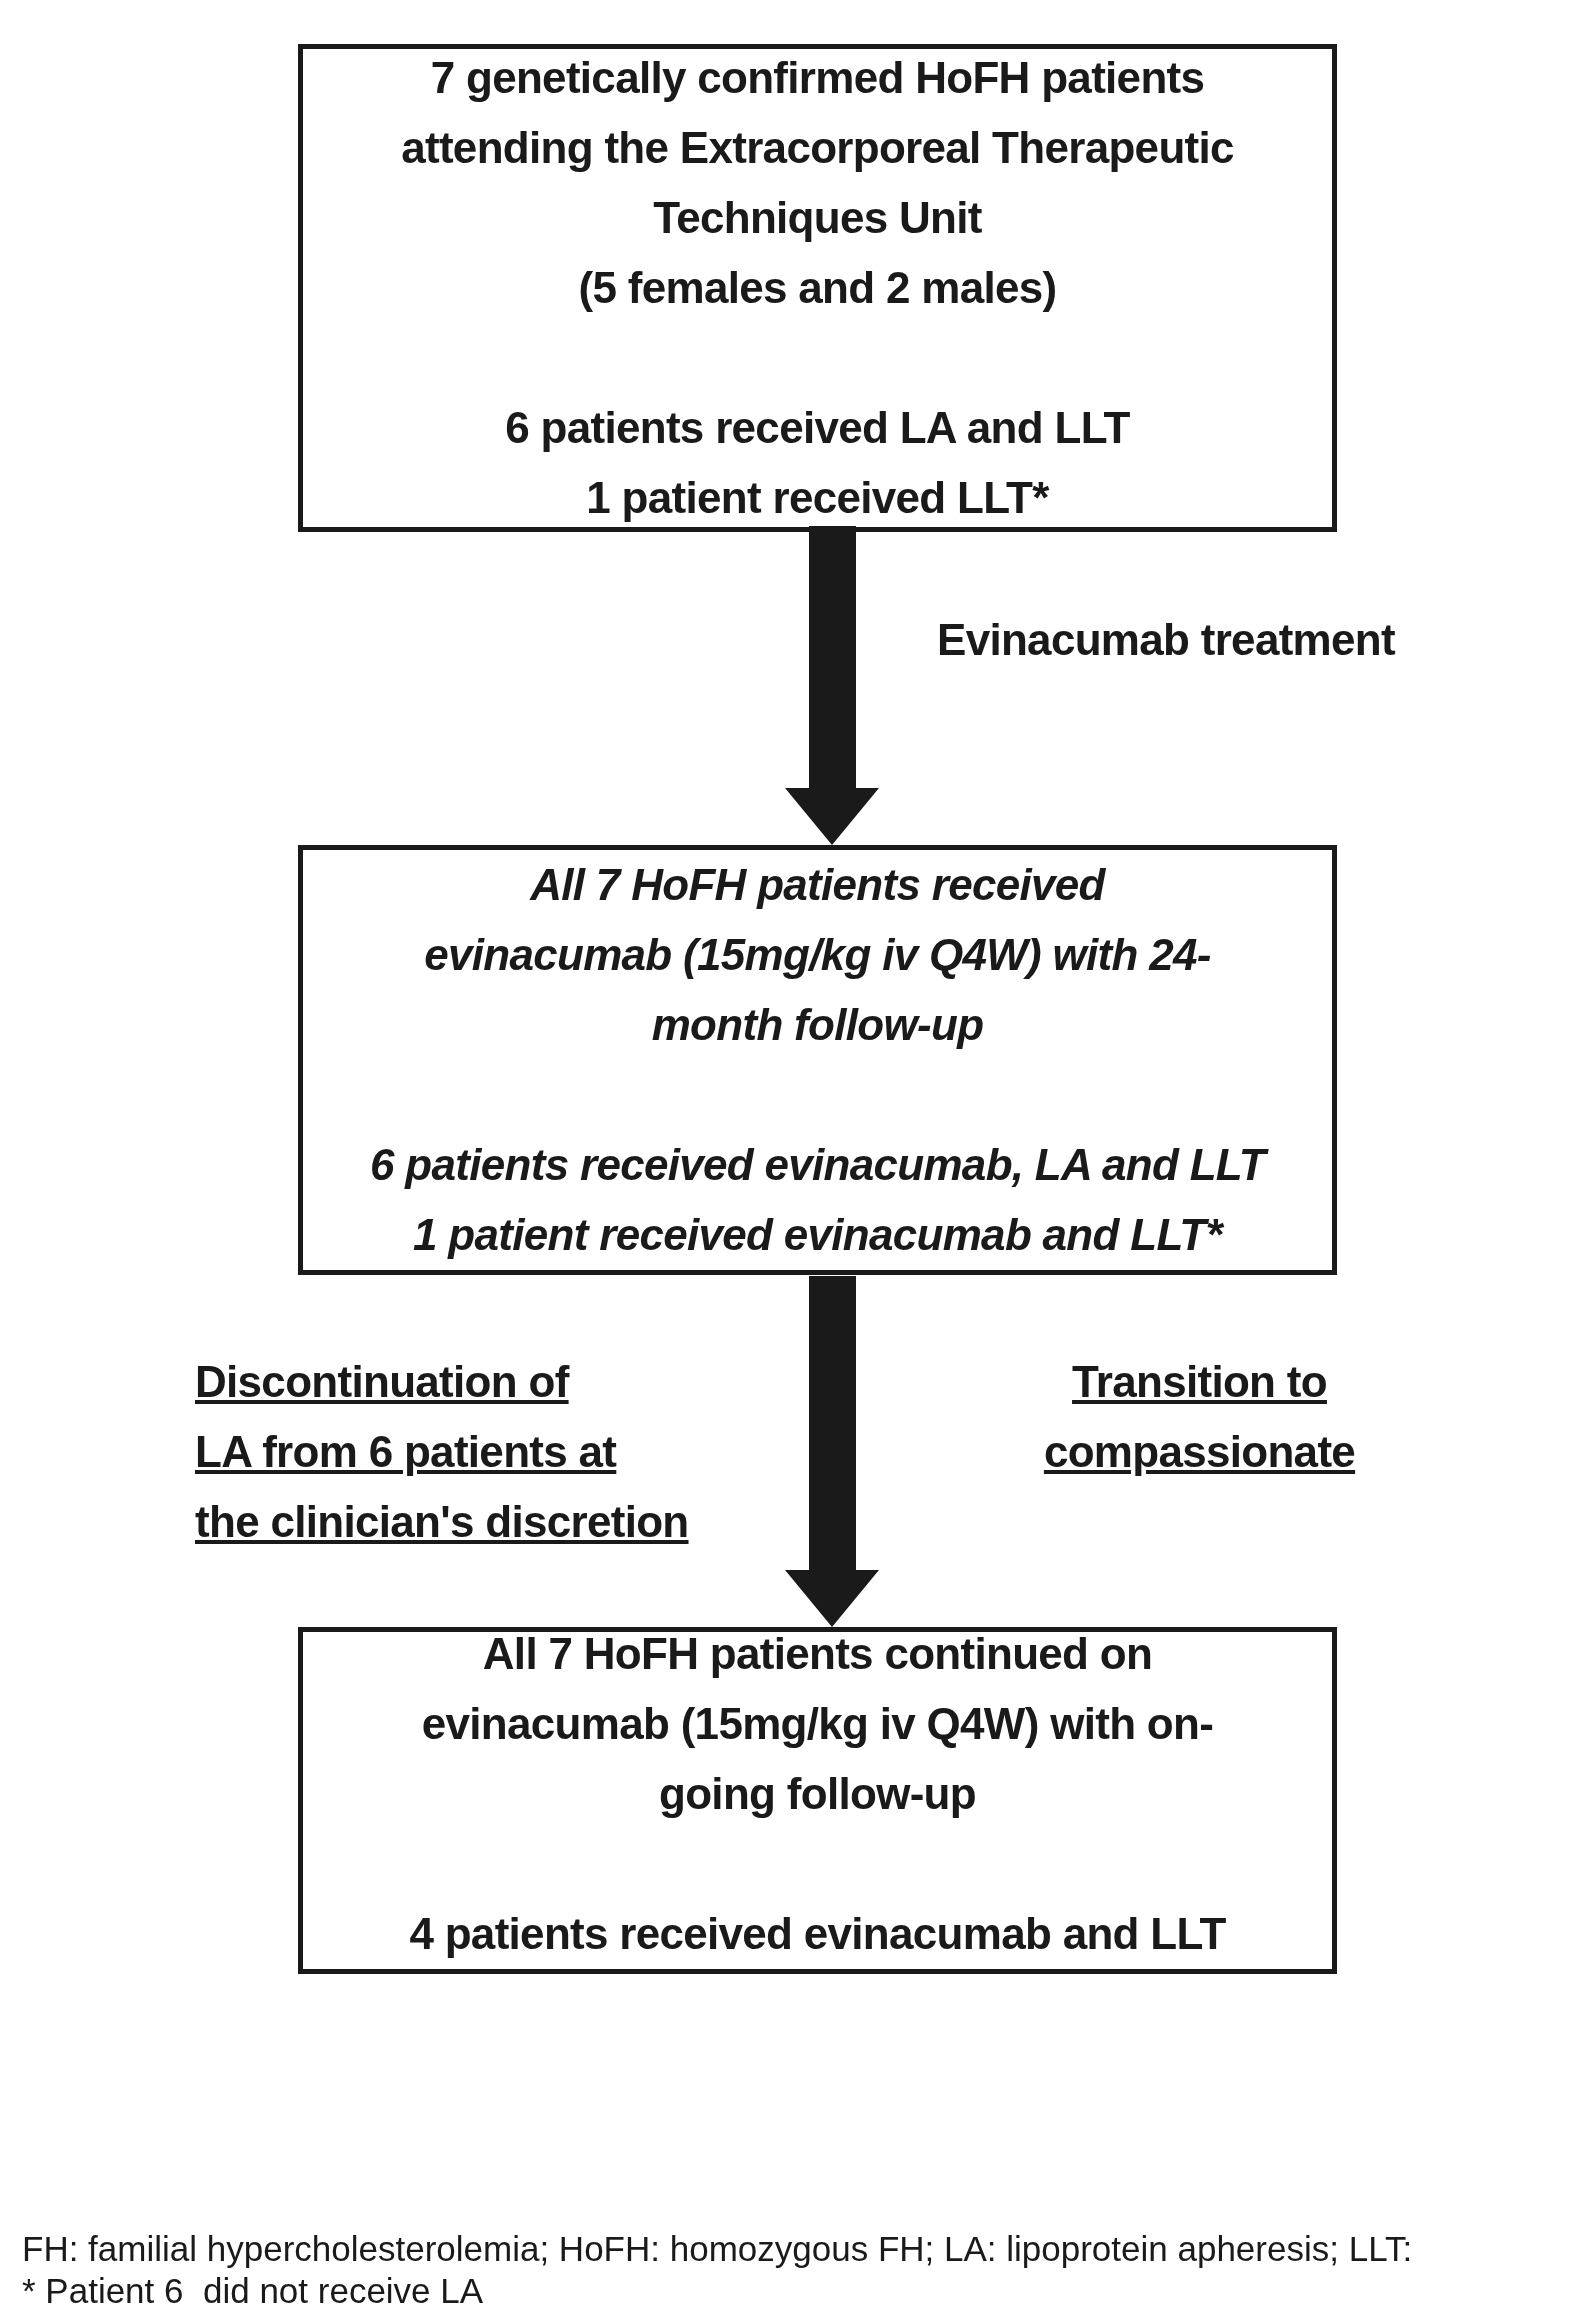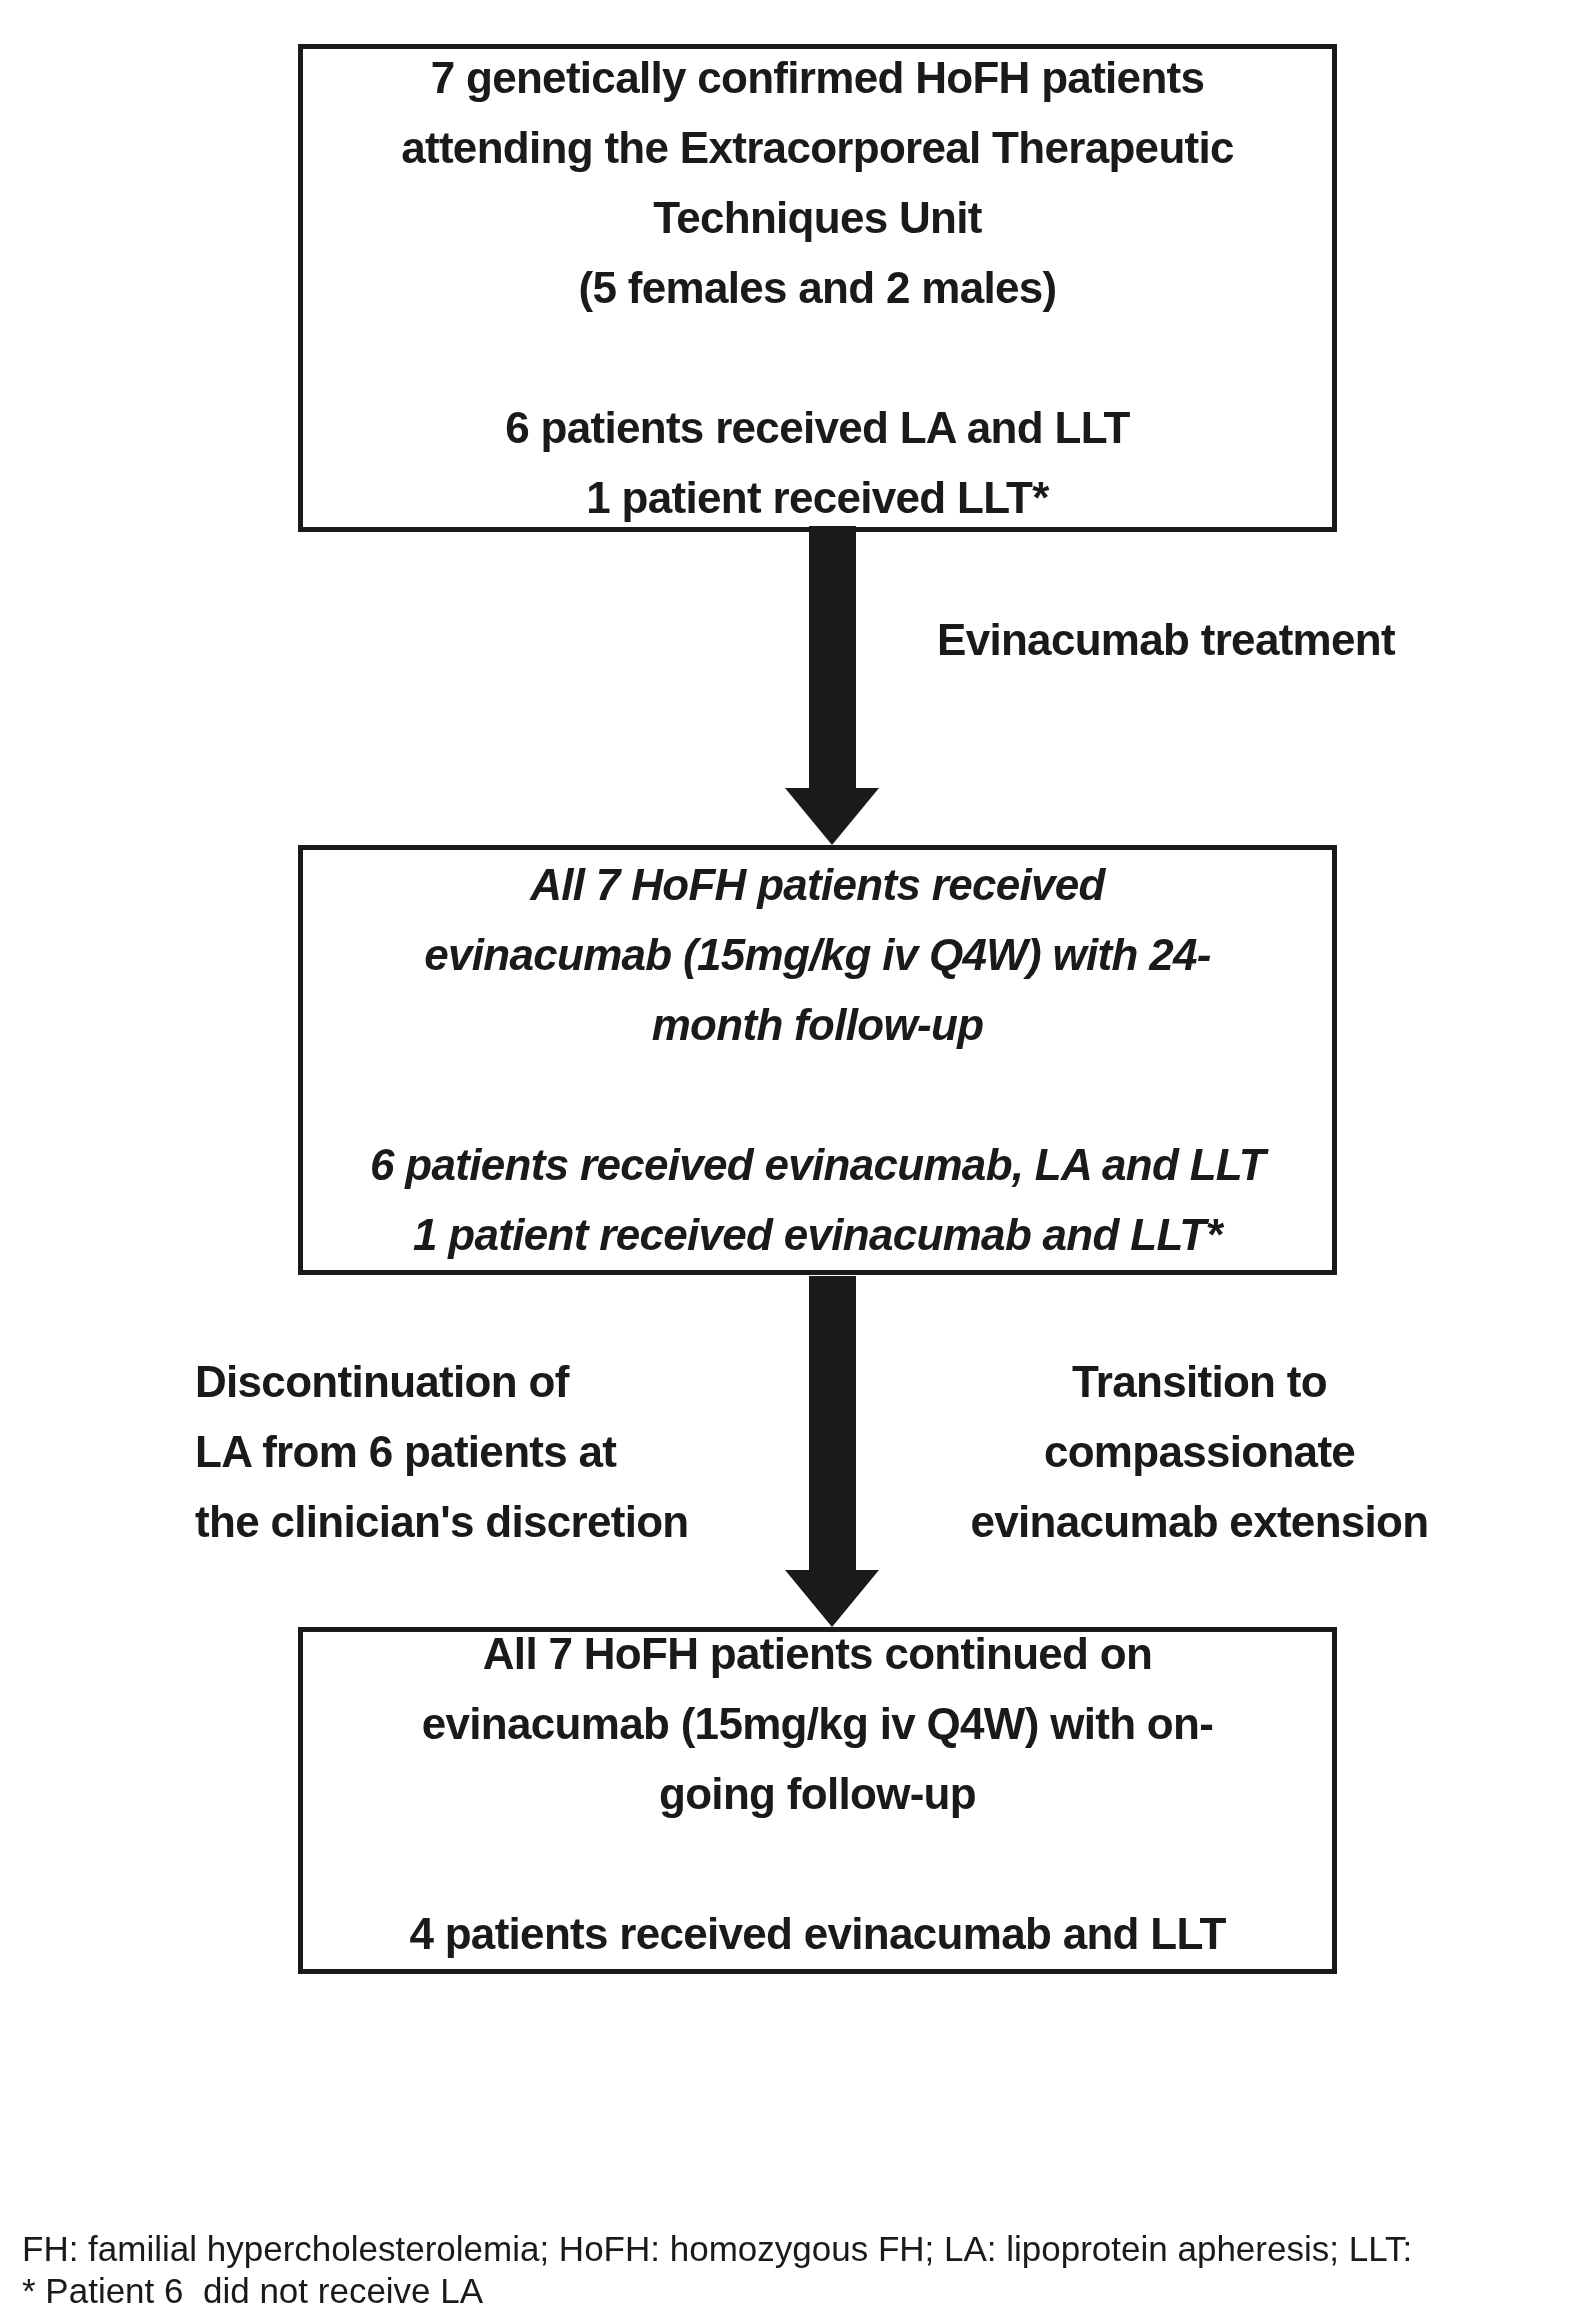--- a/index.html
+++ b/index.html
@@ -68,20 +68,21 @@
     white-space: nowrap;
     margin-left: 36px;
   }
   .evina-label { left: 901px; top: 605px; }
   .side-label .line {
     font-weight: bold;
     font-size: 44px;
     letter-spacing: -0.7px;
     line-height: 70px;
     white-space: nowrap;
+    text-decoration: underline;
   }
   .side-label { position: absolute; top: 1347px; }
   .side-label.left  { left: 195px; text-align: left; }
   .side-label.right { left: 938px; width: 523px; text-align: center; }
 
   .footnote {
     position: absolute;
     left: 22px;
     top: 2106px;
     font-size: 35px;
@@ -141,21 +142,20 @@
   </div>
 
   <div class="arrow arrow2">
     <div class="shaft"></div>
     <div class="head"></div>
   </div>
 
   <div class="side-label right">
     <div class="line">Transition to</div>
     <div class="line">compassionate</div>
-    <div class="line">evinacumab extension</div>
   </div>
 
   <div class="box box3">
     <div class="group">
       <div class="line">All 7 HoFH patients continued on</div>
       <div class="line">evinacumab (15mg/kg iv Q4W) with on-</div>
       <div class="line">going follow-up</div>
     </div>
     <div class="group gap">
       <div class="line">4 patients received evinacumab and LLT</div>

